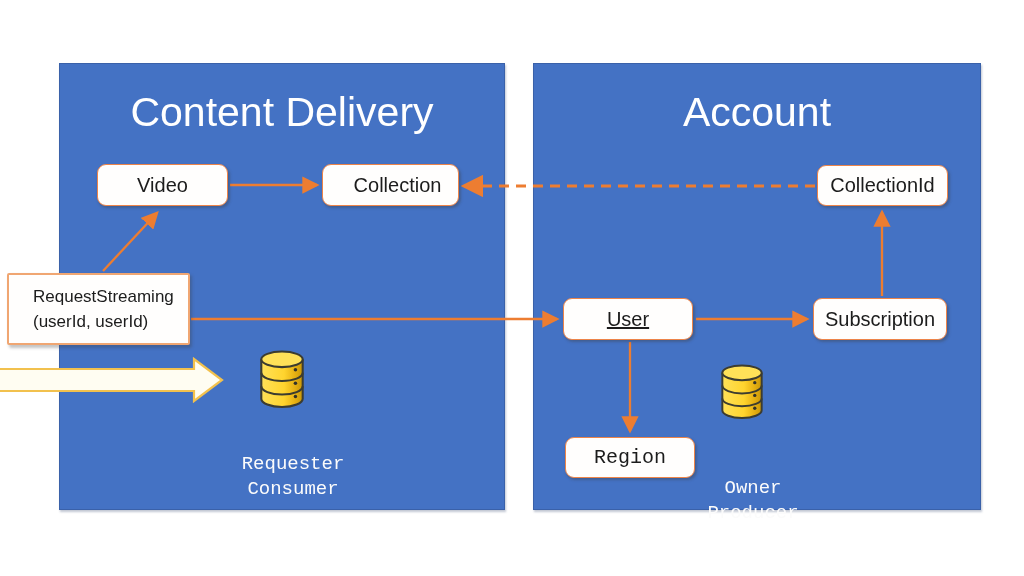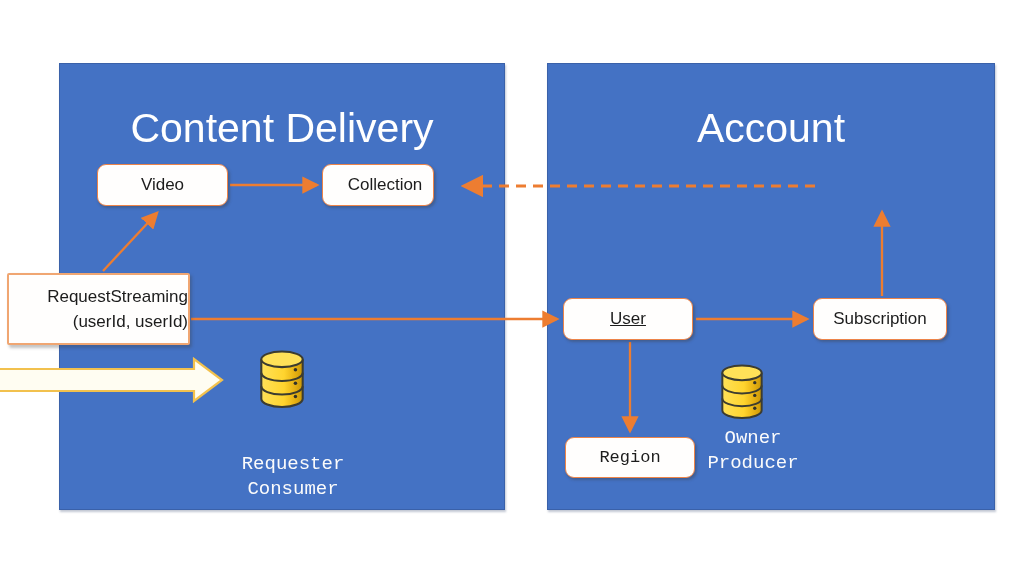--- a/index.html
+++ b/index.html
@@ -17,25 +17,25 @@
   .panel {
     position: absolute;
     top: 63px;
     height: 447px;
     background: #4472C4;
     border: 1px solid #3a61a9;
     box-shadow: 1px 2px 2px rgba(50, 70, 110, 0.30);
     z-index: 1;
   }
   .panel-left  { left: 59px;  width: 446px; }
-  .panel-right { left: 533px; width: 448px; margin-left: 14px; }
+  .panel-right { left: 533px; width: 448px; }
 
   .panel-title {
     position: absolute;
-    top: 42px;
+    top: 26px;
     left: 0;
     width: 100%;
     text-align: center;
     color: #ffffff;
     font-size: 41px;
     line-height: 1.1;
     white-space: nowrap;
   }
 
   .overlay {
@@ -49,62 +49,63 @@
   .node {
     position: absolute;
     background: #fffefd;
     border: 1.6px solid #ED8449;
     border-radius: 9px;
     box-shadow: 1.5px 2px 2.5px rgba(60, 60, 60, 0.35);
     display: flex;
     align-items: center;
     justify-content: center;
     color: #1c1c1c;
-    font-size: 17px;
+    font-size: 20px;
     z-index: 4;
     white-space: nowrap;
   }
   .node-video        { left: 97px;  top: 164px; width: 131px; height: 42px; }
-  .node-collection   { left: 322px; top: 164px; width: 112px; height: 42px; padding-left: 14px; }
+  .node-collection   { left: 322px; top: 164px; width: 137px; height: 42px; padding-left: 14px; }
   .node-collectionid { left: 817px; top: 165px; width: 131px; height: 41px; }
   .node-user         { left: 563px; top: 298px; width: 130px; height: 42px; text-decoration: underline; }
   .node-subscription { left: 813px; top: 298px; width: 134px; height: 42px; justify-content: center; }
   .node-region       { left: 565px; top: 437px; width: 130px; height: 41px; font-family: Liberation Mono, monospace; }
 
   .node-request {
     position: absolute;
     left: 7px; top: 273px;
     width: 183px; height: 72px;
     background: #fffefd;
     border: 2px solid #F0A672;
     border-radius: 2px;
     box-shadow: 2px 2.5px 3px rgba(60, 60, 60, 0.30);
     display: flex;
     flex-direction: column;
-    align-items: flex-end;
+    align-items: flex-start;
     justify-content: center;
     color: #1c1c1c;
     font-size: 17px;
     line-height: 1.5;
     z-index: 4;
     white-space: nowrap;
+    padding-left: 24px;
   }
 
   .caption {
     position: absolute;
     width: 140px;
     text-align: center;
     color: #fbfbfb;
     font-size: 19px;
     line-height: 25px;
     z-index: 2;
     font-family: Liberation Mono, monospace;
   }
   .caption-requester { left: 223px; top: 452px; }
-  .caption-owner     { left: 683px; top: 426px; }
+  .caption-owner     { left: 683px; top: 476px; }
 
   .db {
     position: absolute;
     z-index: 2;
   }
   .db-left  { left: 258px; top: 349px; width: 48px; height: 60px; }
   .db-right { left: 719px; top: 363px; width: 46px; height: 57px; }
 
   .defs-holder { position: absolute; width: 0; height: 0; overflow: hidden; }
 </style>
@@ -169,20 +170,23 @@
     <span>Video</span>
   </div>
   <div class="node node-collection">
     <span>Collection</span>
   </div>
   <div class="node-request">
     <span>RequestStreaming</span>
     <span>(userId, userId)</span>
   </div>
 
+  <div class="node node-collectionid">
+    <span>CollectionId</span>
+  </div>
   <div class="node node-user">
     <span>User</span>
   </div>
   <div class="node node-subscription">
     <span>Subscription</span>
   </div>
   <div class="node node-region">
     <span>Region</span>
   </div>
 

